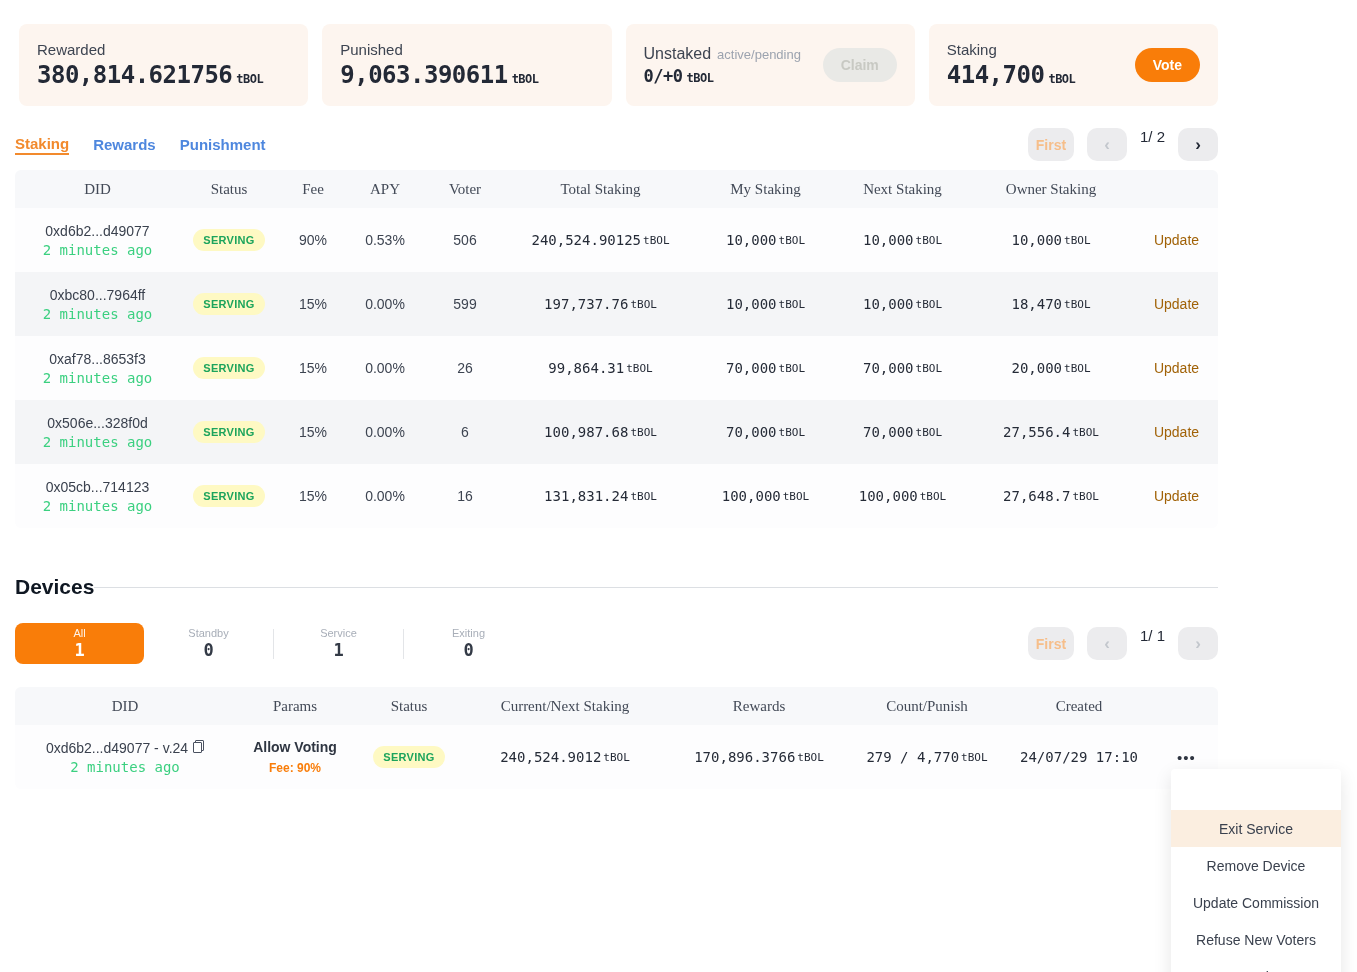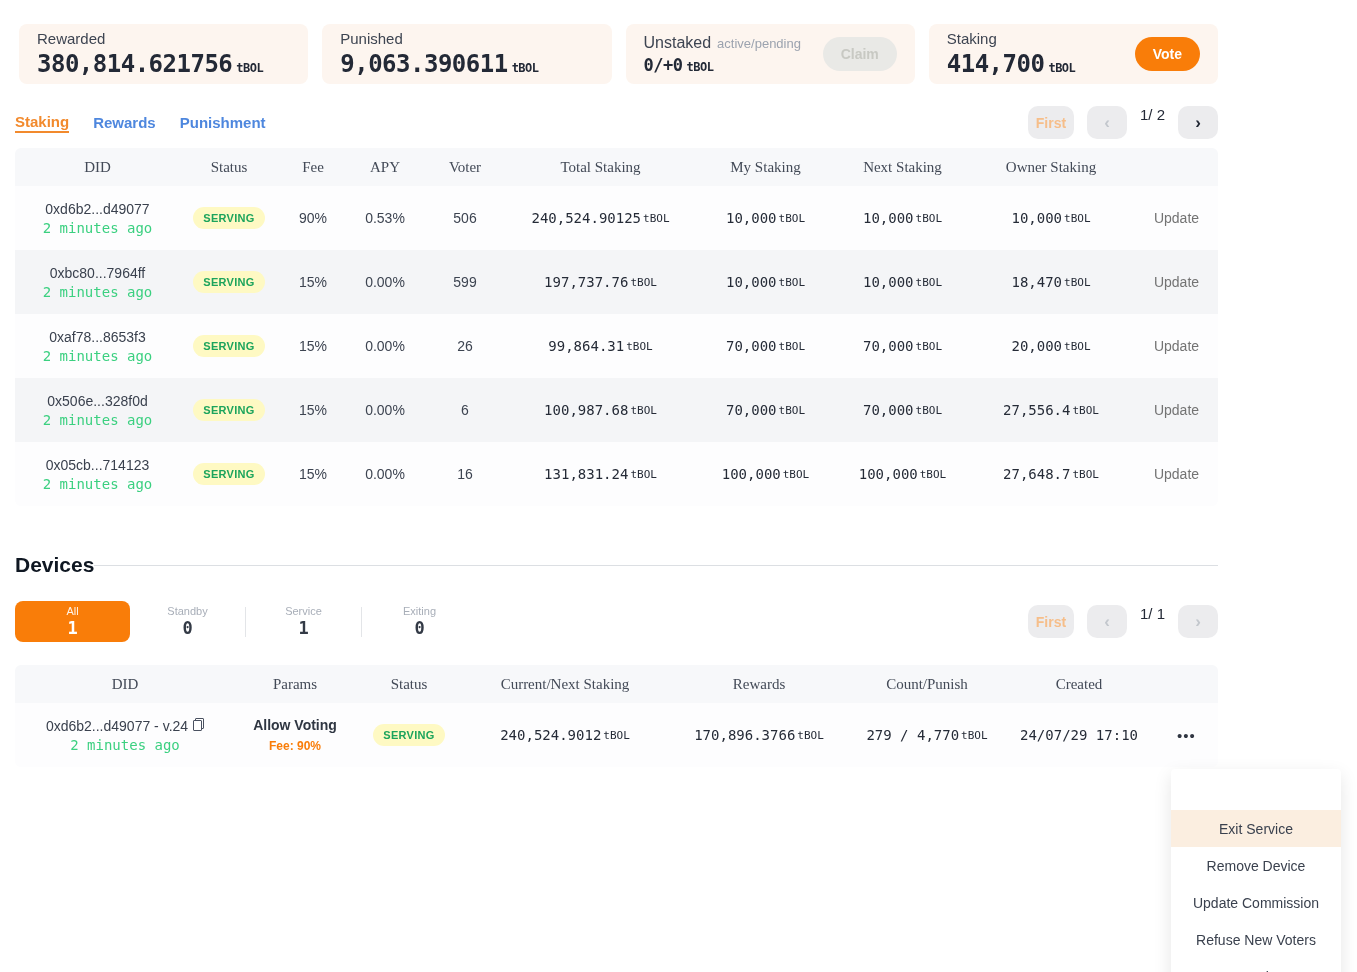--- a/index.html
+++ b/index.html
@@ -3,21 +3,21 @@
 <meta charset="utf-8">
 <style>
   * { margin:0; padding:0; box-sizing:border-box; }
   html,body { width:1357px; height:972px; background:#ffffff; overflow:hidden; position:relative;
     font-family:"Liberation Sans", sans-serif; color:#3d4451; }
   .mono { font-family:"DejaVu Sans Mono", monospace; }
   .wrapper { position:absolute; left:15px; top:0; width:1203px; }
 
   
   .cards { display:grid; grid-template-columns:repeat(4,1fr); gap:14px; margin:24px 0 0 4px; width:1199px; }
-  .card { background:#fdf5ef; border-radius:8px; height:60px; padding:12px 18px;
+  .card { background:#fdf5ef; border-radius:8px; height:82px; padding:12px 18px;
     display:flex; align-items:center; justify-content:space-between; }
   .card-info { display:flex; flex-direction:column; gap:3px; }
   .card-label { font-size:15px; color:#3d4451; }
   .card-sublabel { font-size:13px; color:#9ca3af; font-weight:400; margin-left:6px; }
   .card-value { font-size:24px; font-weight:bold; color:#232936; letter-spacing:-0.5px; }
   .card-value .unit { font-size:12px; font-weight:bold; margin-left:4px; }
   .card-value.small { font-size:17px; }
   .btn-pill { border:none; border-radius:17px; padding:9px 18px; font-size:14px; font-weight:bold;
     font-family:"Liberation Sans", sans-serif; cursor:pointer; }
   .btn-claim { background:#e9e9e6; color:#c8c9c3; cursor:default; }
@@ -47,29 +47,29 @@
   .row.odd { background:#fdfdfe; }
   .row.even { background:#f4f5f7; }
   .did-stack { display:flex; flex-direction:column; gap:3px; align-items:center; }
   .did { font-size:14px; color:#3a414e; }
   .time { font-size:14px; color:#3bd080; }
   .badge { background:#fef9c3; color:#1ca45c; font-size:11px; font-weight:bold;
     padding:5px 10px; border-radius:11px; letter-spacing:0.3px; }
   .num { font-size:14px; color:#252b37; }
   .num .unit { font-size:11px; margin-left:2px; }
   .plain { font-size:14px; color:#3d4451; }
-  .link { font-size:14px; color:#737373; cursor:pointer; text-decoration:none; }
+  .link { font-size:14px; color:#a16207; cursor:pointer; text-decoration:none; }
 
   
   .devices-head { display:flex; align-items:center; margin-top:47px; }
   .devices-title { font-size:21px; font-weight:800; color:#0f1722; font-family:"Liberation Sans", sans-serif; }
   .devices-rule { flex:1; height:1px; background:#dcdfe3; }
   .filters-row { display:flex; align-items:center; justify-content:space-between; margin-top:24px; }
   .filters { display:flex; align-items:center; }
-  .filter { width:115px; height:41px; display:flex; flex-direction:column; align-items:center;
+  .filter { width:129px; height:41px; display:flex; flex-direction:column; align-items:center;
     justify-content:center; gap:1px; cursor:pointer; border-radius:8px; }
   .filter .f-label { font-size:11px; color:#a8aeb8; }
   .filter .f-count { font-size:17px; font-weight:bold; color:#333a46; }
   .filter.active { background:#f97d09; }
   .filter.active .f-label { color:rgba(255,255,255,0.9); }
   .filter.active .f-count { color:#ffffff; }
   .f-divider { width:1px; height:30px; background:#e3e5e8; }
 
   .dev-grid { display:grid; grid-template-columns:220px 120px 108px 204px 184px 152px 152px 63px; }
   .dev-table { margin-top:23px; }

